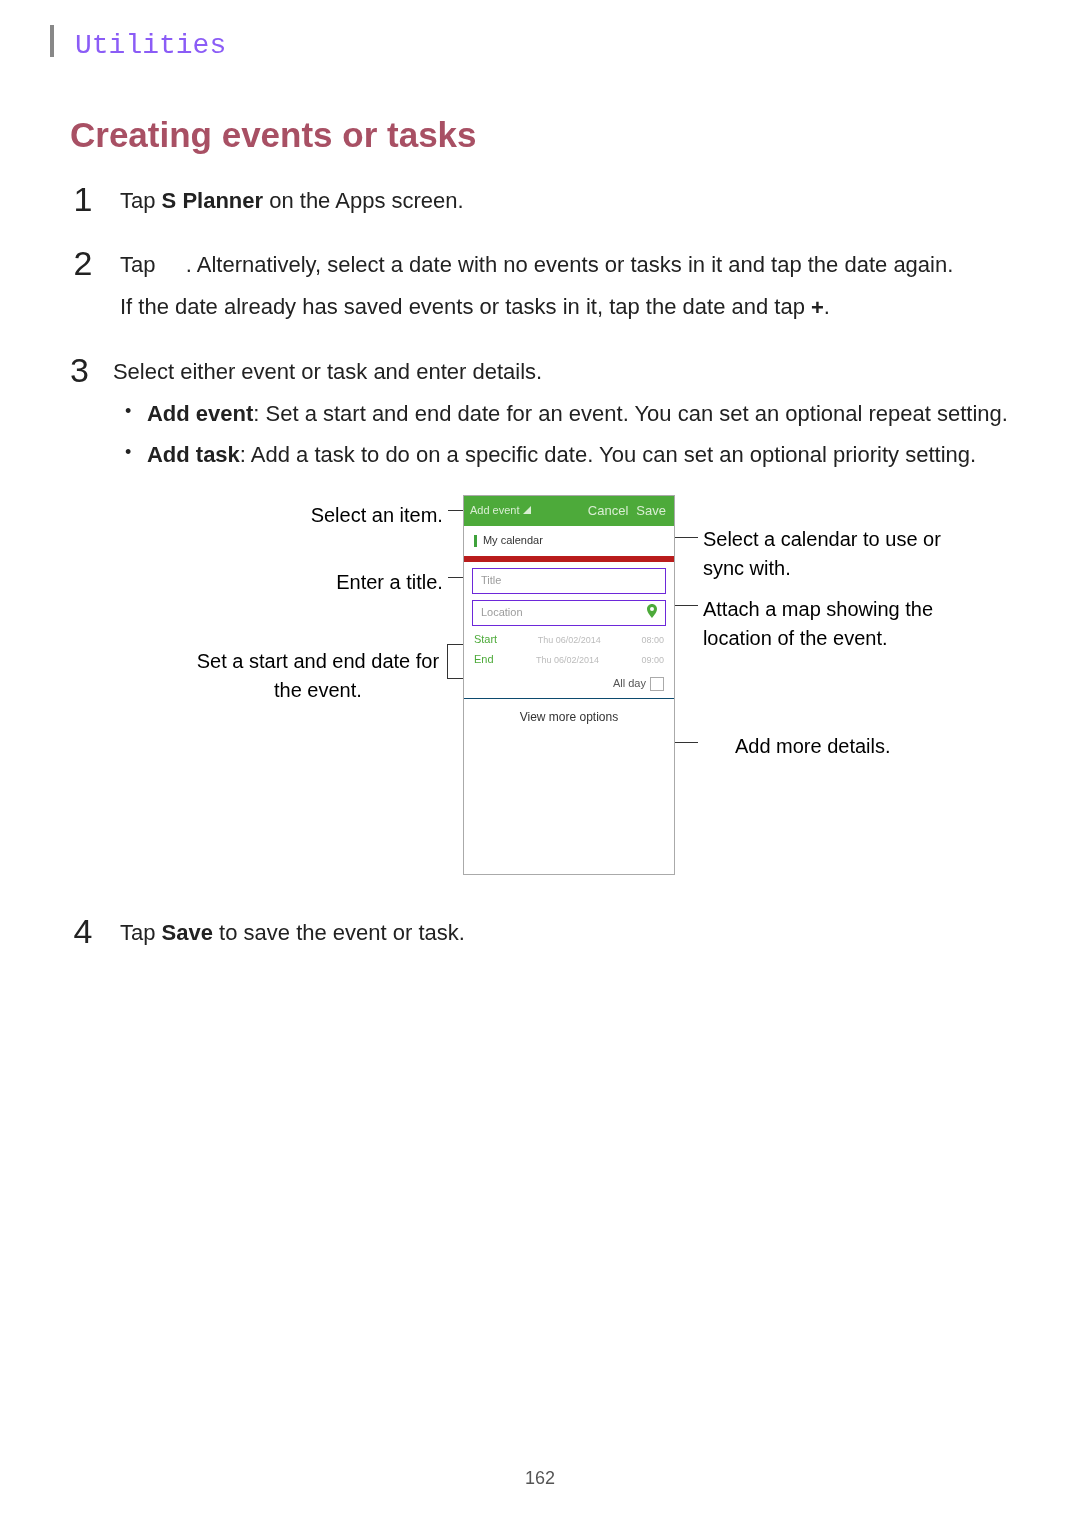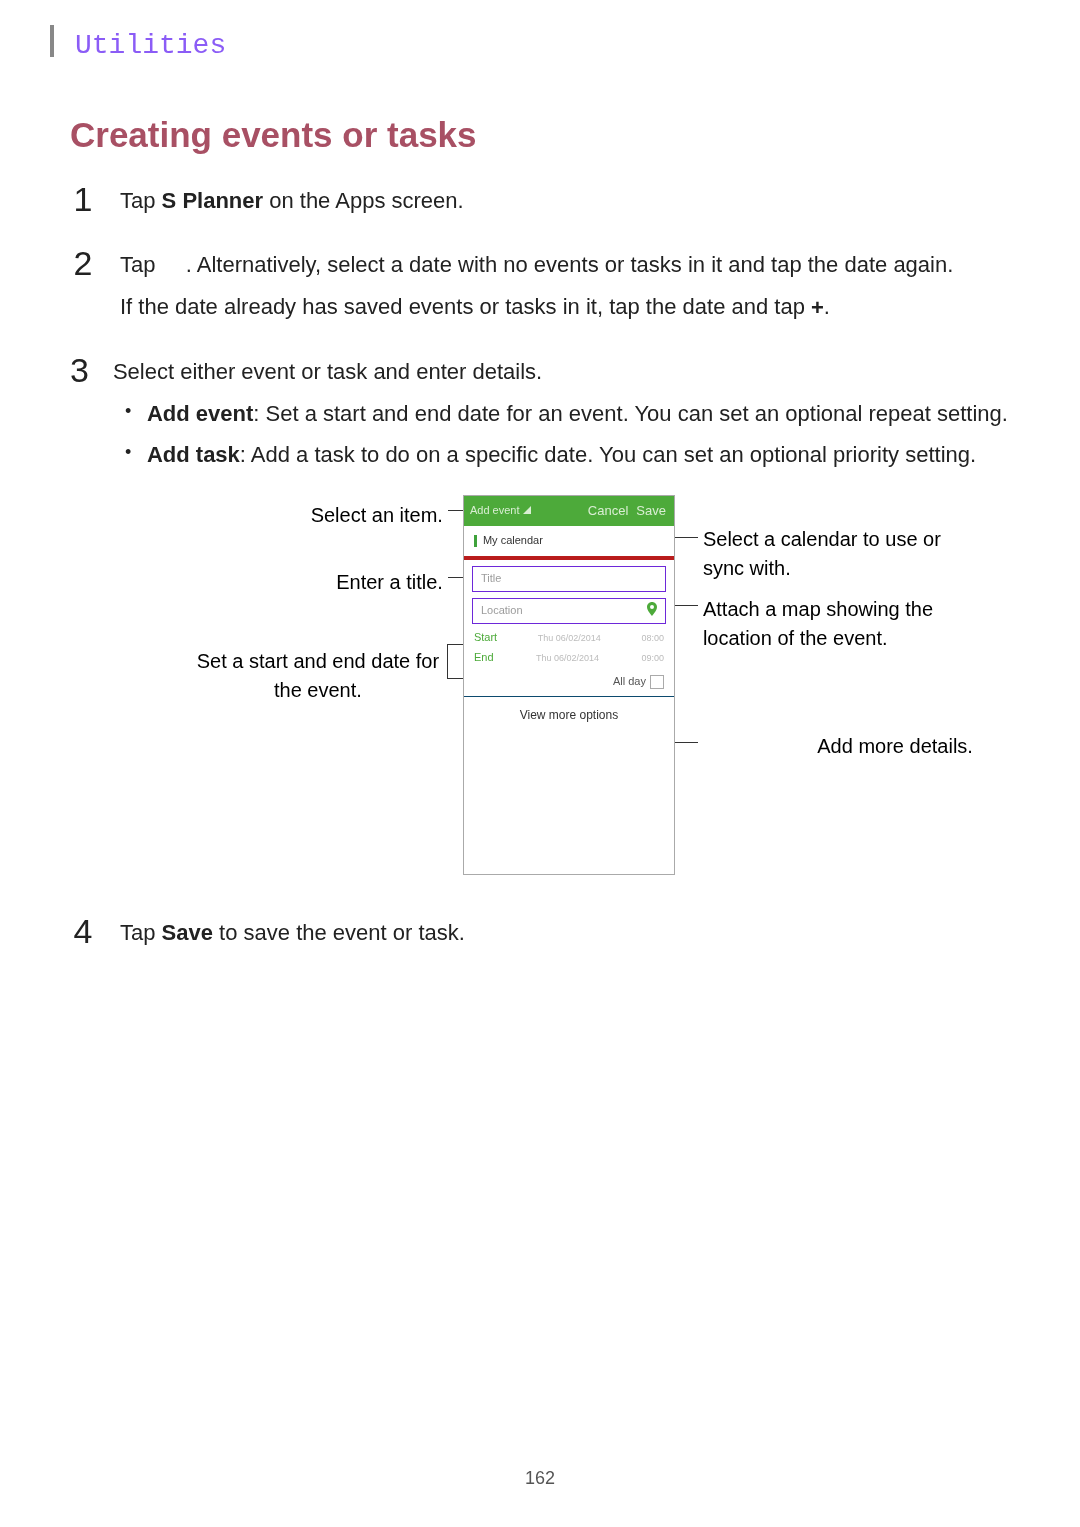--- a/index.html
+++ b/index.html
@@ -135,21 +135,21 @@
   }
   .ss-header .tab svg { fill: #d9eed3; }
   .ss-header .spacer { flex: 1; }
   .ss-header .act {
     font-size: 13px;
     color: #d9eed3;
     padding: 0 2px;
   }
 
   .ss-row {
-    border-bottom: 4px solid #b91c1c;
+    border-bottom: 6px solid #b91c1c;
     padding: 7px 10px;
     font-size: 11px;
     color: #555;
     display: flex;
     align-items: center;
     gap: 6px;
   }
   .ss-mycal { color: #333; }
   .ss-mycal .accent {
     width: 3px;
@@ -260,21 +260,21 @@
         </ul>
 
         <div class="figure-wrap">
 
           <div class="callout left" style="right:580px; top:6px;">Select an item.</div>
           <div class="callout left" style="right:580px; top:73px;">Enter a title.</div>
           <div class="callout left" style="right:580px; top:152px; width:250px;">Set a start and end date for the event.</div>
 
           <div class="callout right" style="left:590px; top:30px;  width:260px;">Select a calendar to use or sync with.</div>
           <div class="callout right" style="left:590px; top:100px; width:260px;">Attach a map showing the location of the event.</div>
-          <div class="callout right" style="left:600px; top:237px; width:260px;text-align:right;">Add more details.</div>
+          <div class="callout right" style="left:622px; top:237px; width:260px;">Add more details.</div>
 
           <div class="leader" style="left:335px; top:15px; width:20px;"></div>
           <div class="leader" style="left:335px; top:82px; width:25px;"></div>
           <div class="leader" style="left:335px; top:149px; width:32px;"></div>
           <div class="leader" style="left:334px; top:149px; width:1px; height:35px;"></div>
           <div class="leader" style="left:335px; top:183px; width:25px;"></div>
 
           <div class="leader" style="left:557px; top:42px;  width:28px;"></div>
           <div class="leader" style="left:547px; top:110px; width:38px;"></div>
           <div class="leader" style="left:515px; top:247px; width:70px;"></div>

